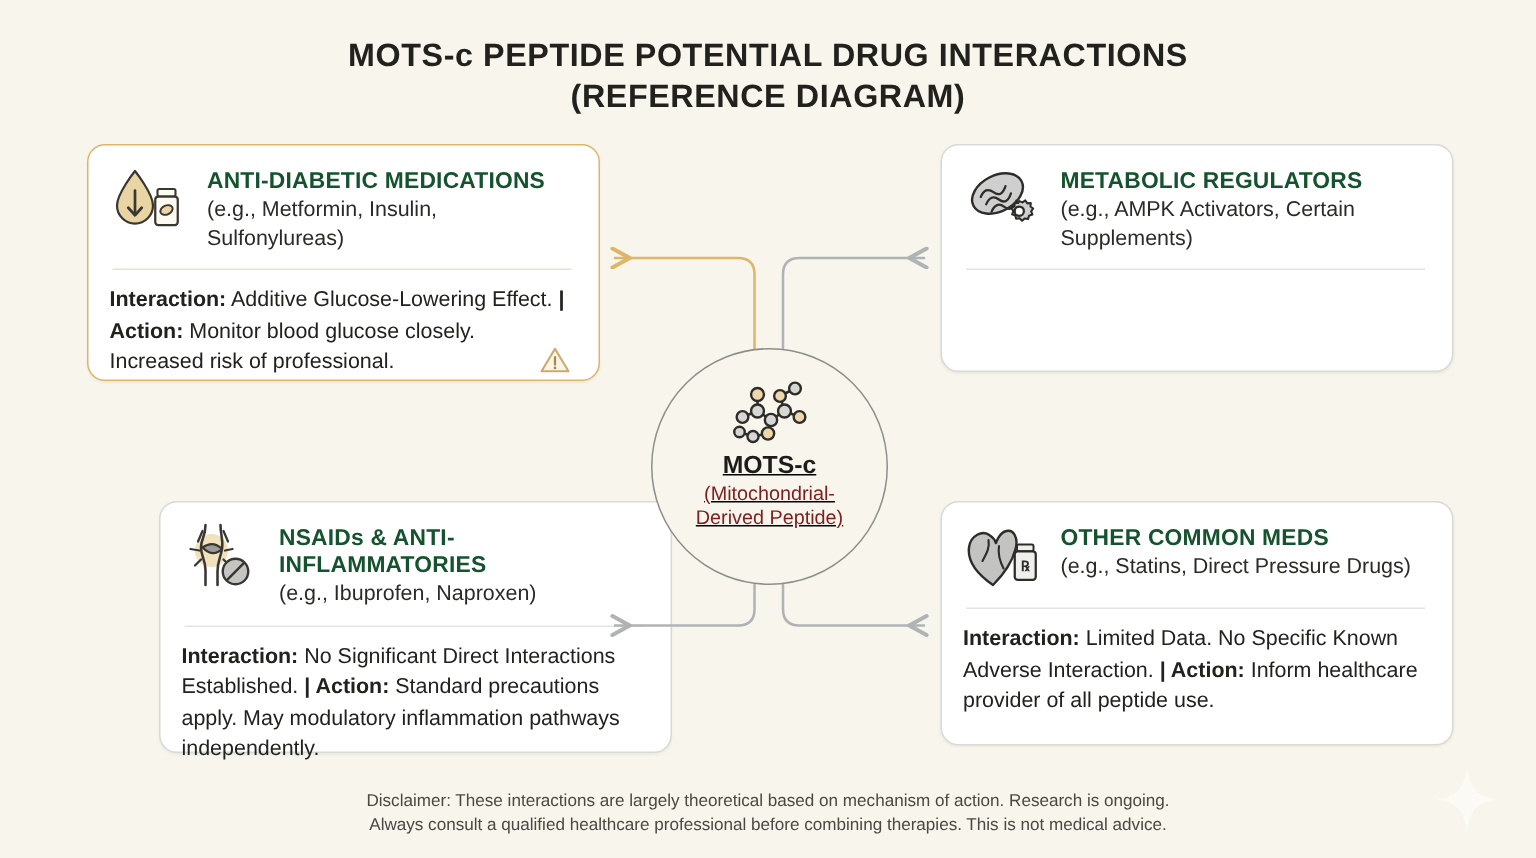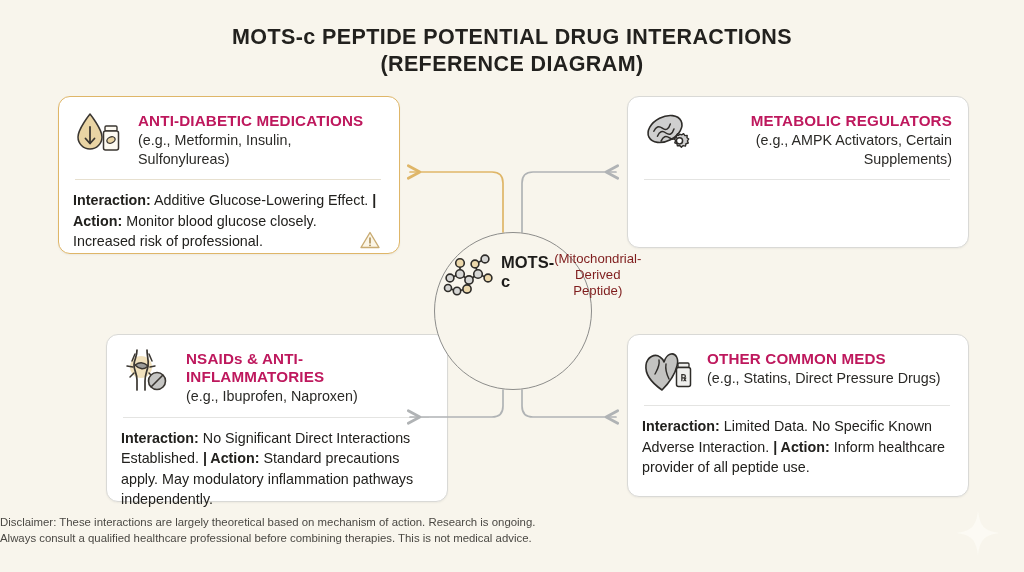--- a/index.html
+++ b/index.html
@@ -45,21 +45,21 @@
     align-items: flex-start;
     gap: 11px;
   }
   .card-icon { flex: 0 0 auto; width: 54px; height: 46px; }
   .card-icon svg { display: block; }
   .card-titles { flex: 1 1 auto; padding-top: 2px; }
   .card-title {
     font-size: 15.2px;
     font-weight: 700;
     letter-spacing: 0.15px;
-    color: #be185d;
+    color: #14532d;
     line-height: 18px;
   }
   .card-sub {
     font-size: 14.3px;
     font-weight: 400;
     color: #2b2a27;
     line-height: 18.5px;
     margin-top: 1px;
   }
   .divider {
@@ -76,36 +76,39 @@
   }
   .card-body b { font-weight: 700; }
   .warn-badge {
     position: absolute;
     right: 2px; bottom: 2px;
     width: 22px; height: 20px;
   }
 
   
   #card-antidiabetic { left: 58px;  top: 96px;  width: 342px; height: 158px; }
-  #card-metabolic    { left: 627px; top: 96px;  width: 342px; height: 152px; text-align: right; }
+  #card-metabolic    { left: 627px; top: 96px;  width: 342px; height: 152px; }
   #card-nsaids       { left: 58px;  top: 334px; width: 342px; height: 168px; margin-left: 48px; }
   #card-othermeds    { left: 627px; top: 334px; width: 342px; height: 163px; }
 
   
   .hub {
     position: absolute;
     left: 434px; top: 232px;
     width: 158px; height: 158px;
     border-radius: 50%;
     border: 1.6px solid #8d8d8b;
     background: #f8f5ec;
     display: flex;
+    flex-direction: column;
+    align-items: center;
     justify-content: flex-start;
     padding-top: 17px;
     z-index: 5;
+    text-decoration: underline;
   }
   .hub-mol { width: 66px; height: 48px; }
   .hub-title {
     font-size: 16.5px;
     font-weight: 700;
     color: #1d1c1a;
     margin-top: 3px;
     line-height: 19px;
   }
   .hub-sub {
@@ -121,21 +124,22 @@
     position: absolute;
     left: 0; top: 0;
     width: 1024px; height: 572px;
     pointer-events: none;
     z-index: 1;
   }
 
   
   .footer {
     position: absolute;
-    left: 0; bottom: 26px; width: 1024px;
+    left: 0; bottom: 14px; width: 1024px;
+    text-align: center;
     font-size: 11.4px;
     line-height: 15.5px;
     color: #4a4843;
   }
   .sparkle {
     position: absolute;
     right: 24px; bottom: 16px;
     width: 44px; height: 46px;
     opacity: 0.85;
   }

